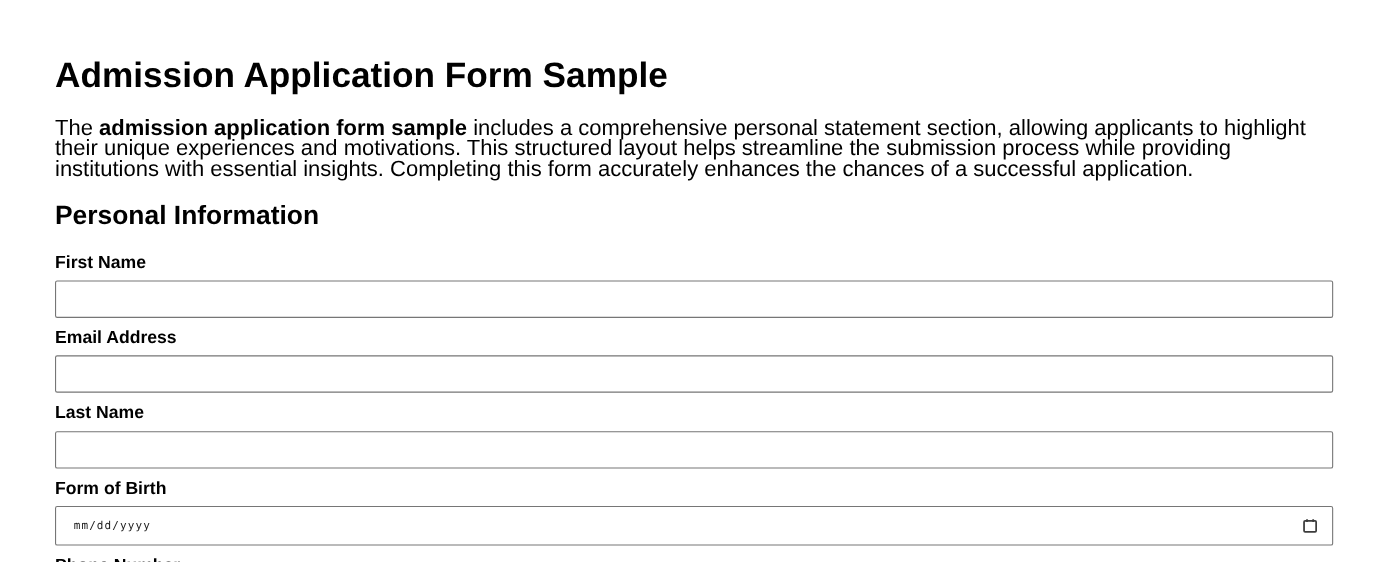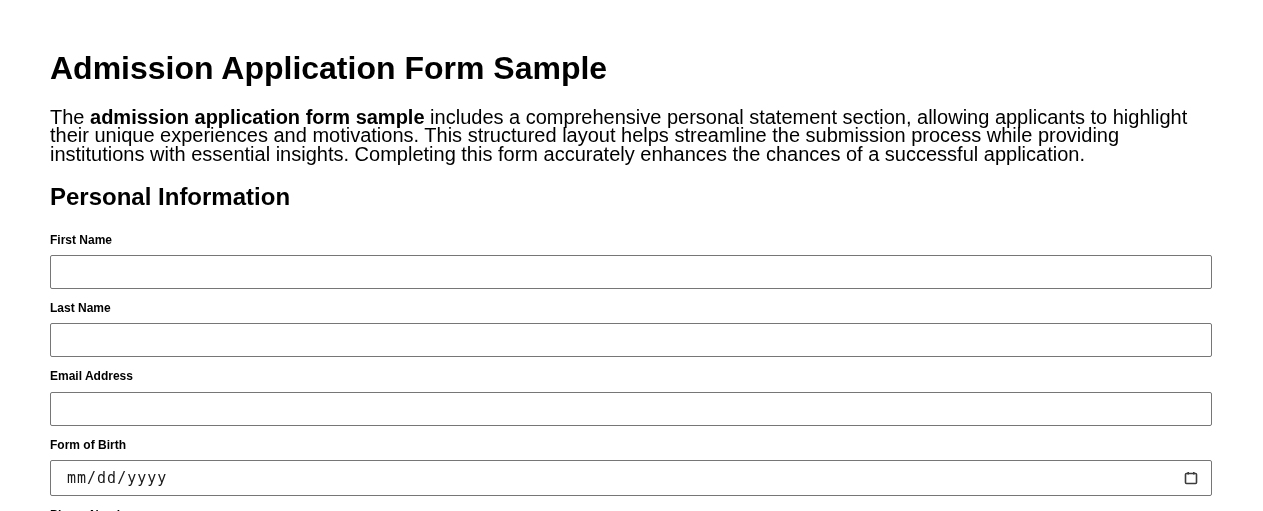--- a/index.html
+++ b/index.html
@@ -31,21 +31,21 @@
   p.intro b { font-weight: bold; }
   h2.section-heading {
     font-size: 24px;
     font-weight: bold;
     margin: 16px 0 20px 0;
     line-height: 1.15;
   }
   .field { margin: 0; }
   .field-label {
     display: block;
-    font-size: 12px;
+    font-size: 16px;
     font-weight: bold;
     line-height: 18.4px;
     margin: 0 0 6px 0;
   }
   .text-input {
     display: block;
     box-sizing: border-box;
     width: 100%;
     height: 34px;
     margin: 0 0 10px 0;
@@ -67,21 +67,21 @@
     height: 36px;
     margin: 0 0 10px 0;
     padding: 0 12px 0 16px;
     border: 1px solid #767676;
     border-radius: 2px;
     background: #ffffff;
     cursor: text;
   }
   .date-placeholder {
     font-family: "DejaVu Sans Mono", "Liberation Mono", monospace;
-    font-size: 15px;
+    font-size: 10px;
     letter-spacing: 1px;
     color: #1a1a1a;
   }
   .calendar-icon {
     display: inline-flex;
     width: 16px;
     height: 16px;
     cursor: pointer;
   }
 </style>
@@ -95,26 +95,26 @@
   <p class="intro"><span>The </span><b>admission application form sample</b><span> includes a comprehensive personal statement section, allowing applicants to highlight their unique experiences and motivations. This structured layout helps streamline the submission process while providing institutions with essential insights. Completing this form accurately enhances the chances of a successful application.</span></p>
 
   <h2 class="section-heading">Personal Information</h2>
 
   <div class="field">
     <label class="field-label">First Name</label>
     <input class="text-input" type="text" value="" style="">
   </div>
 
   <div class="field">
-    <label class="field-label">Last Name</label>
+    <label class="field-label">Email Address</label>
     <input class="text-input" type="text" value="" style="">
   </div>
 
   <div class="field">
-    <label class="field-label">Email Address</label>
+    <label class="field-label">Last Name</label>
     <input class="text-input" type="text" value="" style="">
   </div>
 
   <div class="field">
     <label class="field-label">Form of Birth</label>
     <div class="date-input">
       <span class="date-placeholder">mm/dd/yyyy</span>
       <span class="calendar-icon">
         <svg width="16" height="16" viewBox="0 0 16 16">
           <rect x="2.5" y="3.5" width="11" height="10" fill="none" stroke="#3c3c3c" stroke-width="1.6" rx="1"></rect>

